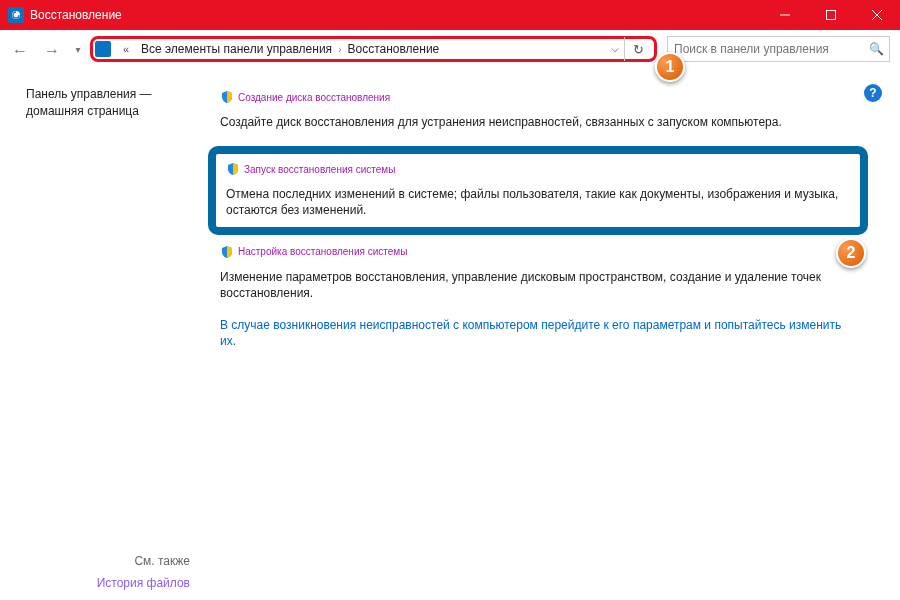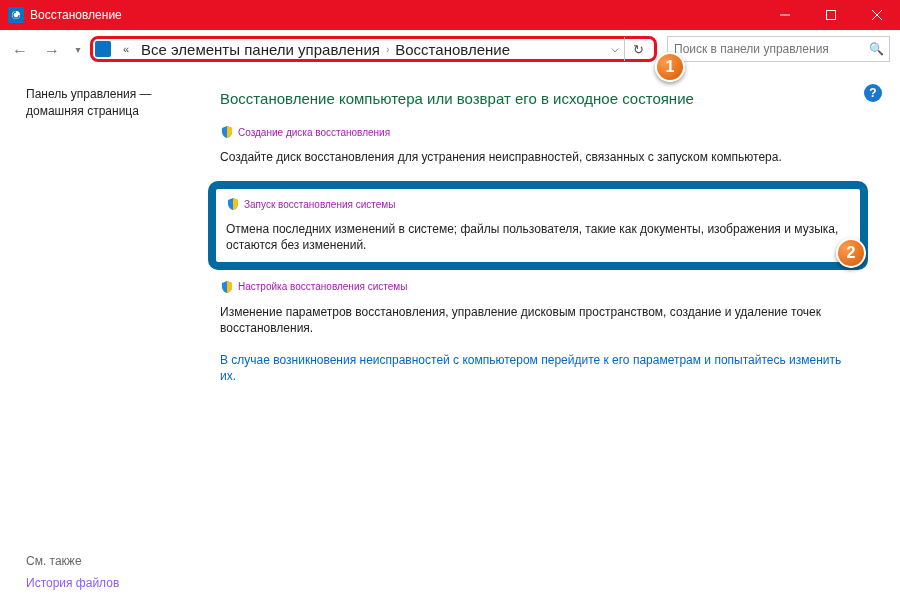--- a/index.html
+++ b/index.html
@@ -12,32 +12,32 @@
 .titlebar .win-btn { width: 46px; height: 30px; display: flex; align-items: center; justify-content: center; cursor: default; }
 .titlebar .win-btn svg { width: 10px; height: 10px; stroke: #fff; stroke-width: 1; fill: none; }
 
 .navbar { height: 38px; background: #fff; display: flex; align-items: center; padding: 0 6px; gap: 4px; }
 .nav-arrow { width: 28px; height: 26px; display: flex; align-items: center; justify-content: center; color: #777; font-size: 16px; }
 .nav-dd { width: 16px; color: #777; font-size: 10px; text-align: center; }
 
 .addr-wrap { flex: 1; height: 26px; border: 3px solid #e81123; border-radius: 8px; display: flex; align-items: center; padding: 0 2px; position: relative; }
 .addr-icon { width: 18px; height: 18px; margin: 0 2px; display: flex; align-items: center; justify-content: center; font-size: 11px; color: #444; }
 .addr-cp-icon { width: 16px; height: 16px; background: #0b72c1; border-radius: 2px; margin-right: 4px; }
-.addr-seg { color: #222; font-size: 15px; padding: 0 4px; cursor: default; }
+.addr-seg { color: #222; font-size: 12px; padding: 0 4px; cursor: default; }
 .addr-sep { color: #888; font-size: 10px; padding: 0 2px; }
 .addr-flex { flex: 1; }
 .addr-dd { width: 18px; text-align: center; color: #555; font-size: 10px; }
 .refresh { width: 28px; height: 24px; border-left: 1px solid #ccc; display: flex; align-items: center; justify-content: center; color: #555; font-size: 13px; }
 
 .searchbox { width: 223px; height: 26px; border: 1px solid #ccc; display: flex; align-items: center; margin-left: 6px; margin-right: 4px; }
 .searchbox input { flex: 1; border: none; outline: none; font-size: 12px; padding: 0 6px; color: #666; background: transparent; }
 .searchbox .sicon { width: 24px; text-align: center; color: #555; font-size: 12px; }
 
 .body { display: flex; height: calc(600px - 30px - 38px); }
-.sidebar { width: 200px; padding: 18px 10px 10px 26px; display: flex; flex-direction: column; font-size: 12px; color: #222; }
+.sidebar { width: 200px; padding: 18px 10px 10px 26px; display: flex; flex-direction: column; font-size: 12px; color: #222; align-items: flex-end; }
 .sidebar a.cp-home { color: #222; text-decoration: none; line-height: 1.4; }
 .sidebar .spacer { flex: 1; }
 .sidebar .see-also { color: #666; margin-bottom: 8px; }
 .sidebar .fh-link { color: #8b5cf6; text-decoration: none; }
 
 .content { flex: 1; padding: 22px 40px 10px 20px; position: relative; }
 .content .help { position: absolute; top: 16px; right: 18px; width: 18px; height: 18px; background: #1976d2; color: #fff; border-radius: 50%; font-size: 12px; font-weight: bold; display: flex; align-items: center; justify-content: center; }
 
 .content h1 { color: #0b6e3b; font-weight: 400; font-size: 15px; margin-bottom: 18px; }
 
@@ -110,21 +110,20 @@
 <div class="body">
   <div class="sidebar">
     <a class="cp-home" href="#">Панель управления — домашняя страница</a>
     <div class="spacer"></div>
     <div class="see-also">См. также</div>
     <a class="fh-link" href="#">История файлов</a>
   </div>
 
   <div class="content">
     <div class="help">?</div>
-    <h1>Восстановление компьютера или возврат его в исходное состояние</h1>
 
     <div class="item">
       <div class="hrow">
         <span class="shield">
             <svg viewBox="0 0 14 14">
               <path d="M7 1 L12 3 V7 C12 10 9.5 12.5 7 13 C4.5 12.5 2 10 2 7 V3 Z" fill="#1e88e5"></path>
               <path d="M7 1 L12 3 V7 C12 10 9.5 12.5 7 13 Z" fill="#ffc107"></path>
             </svg>
           </span>
         <a href="#">Создание диска восстановления</a>

